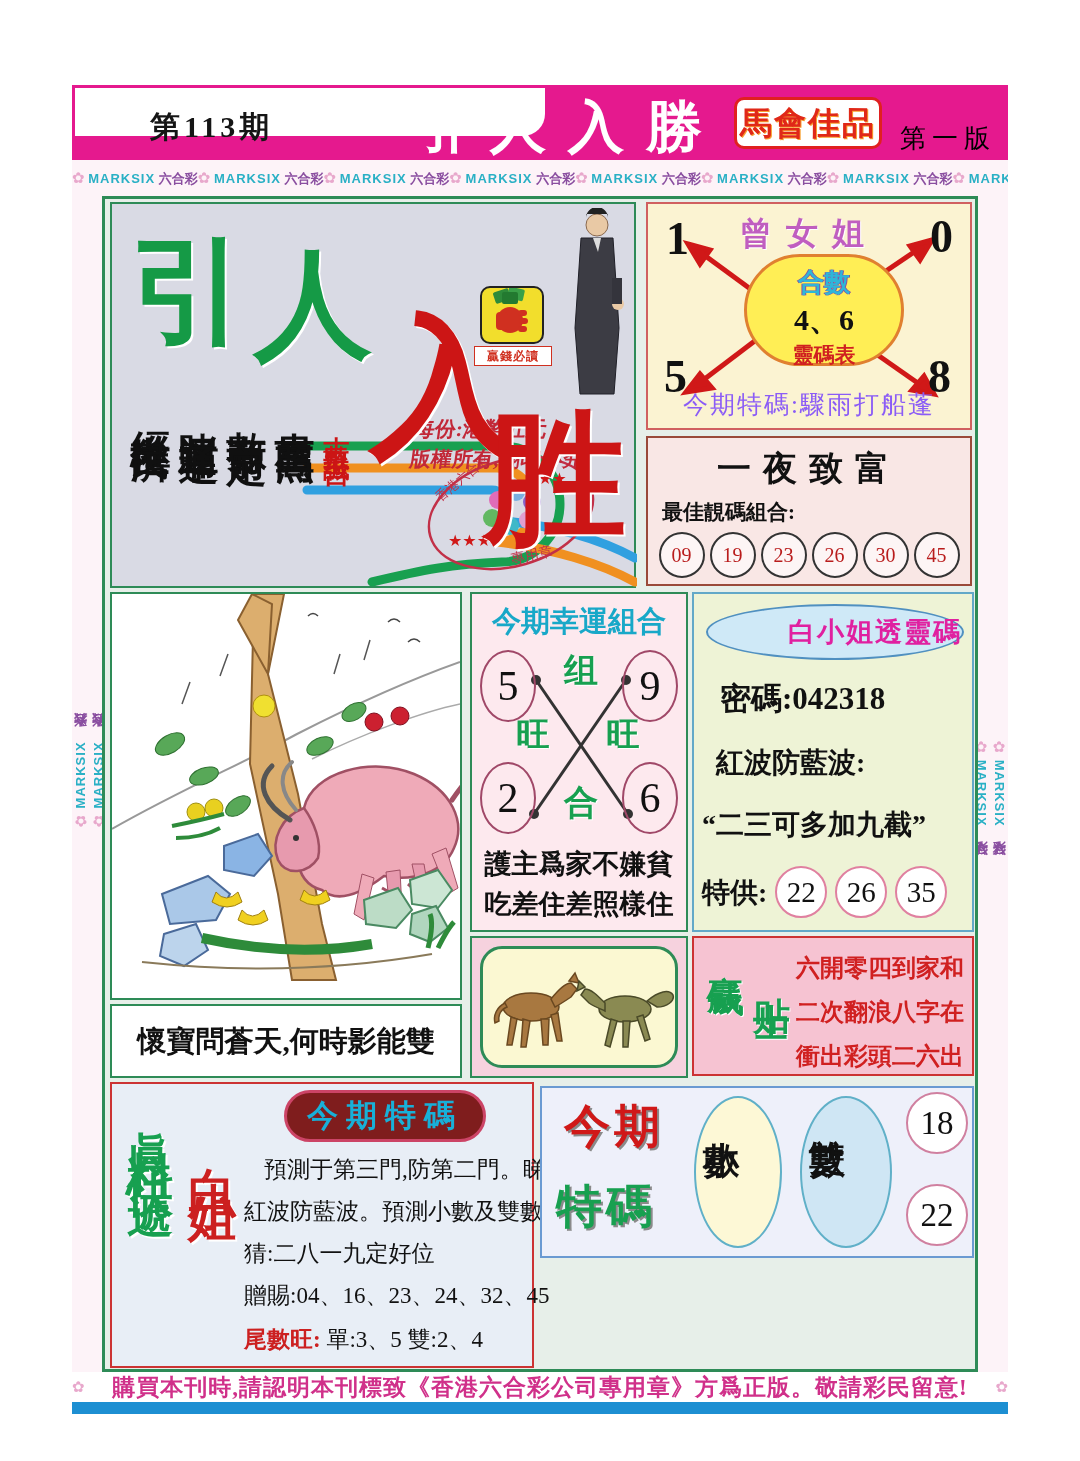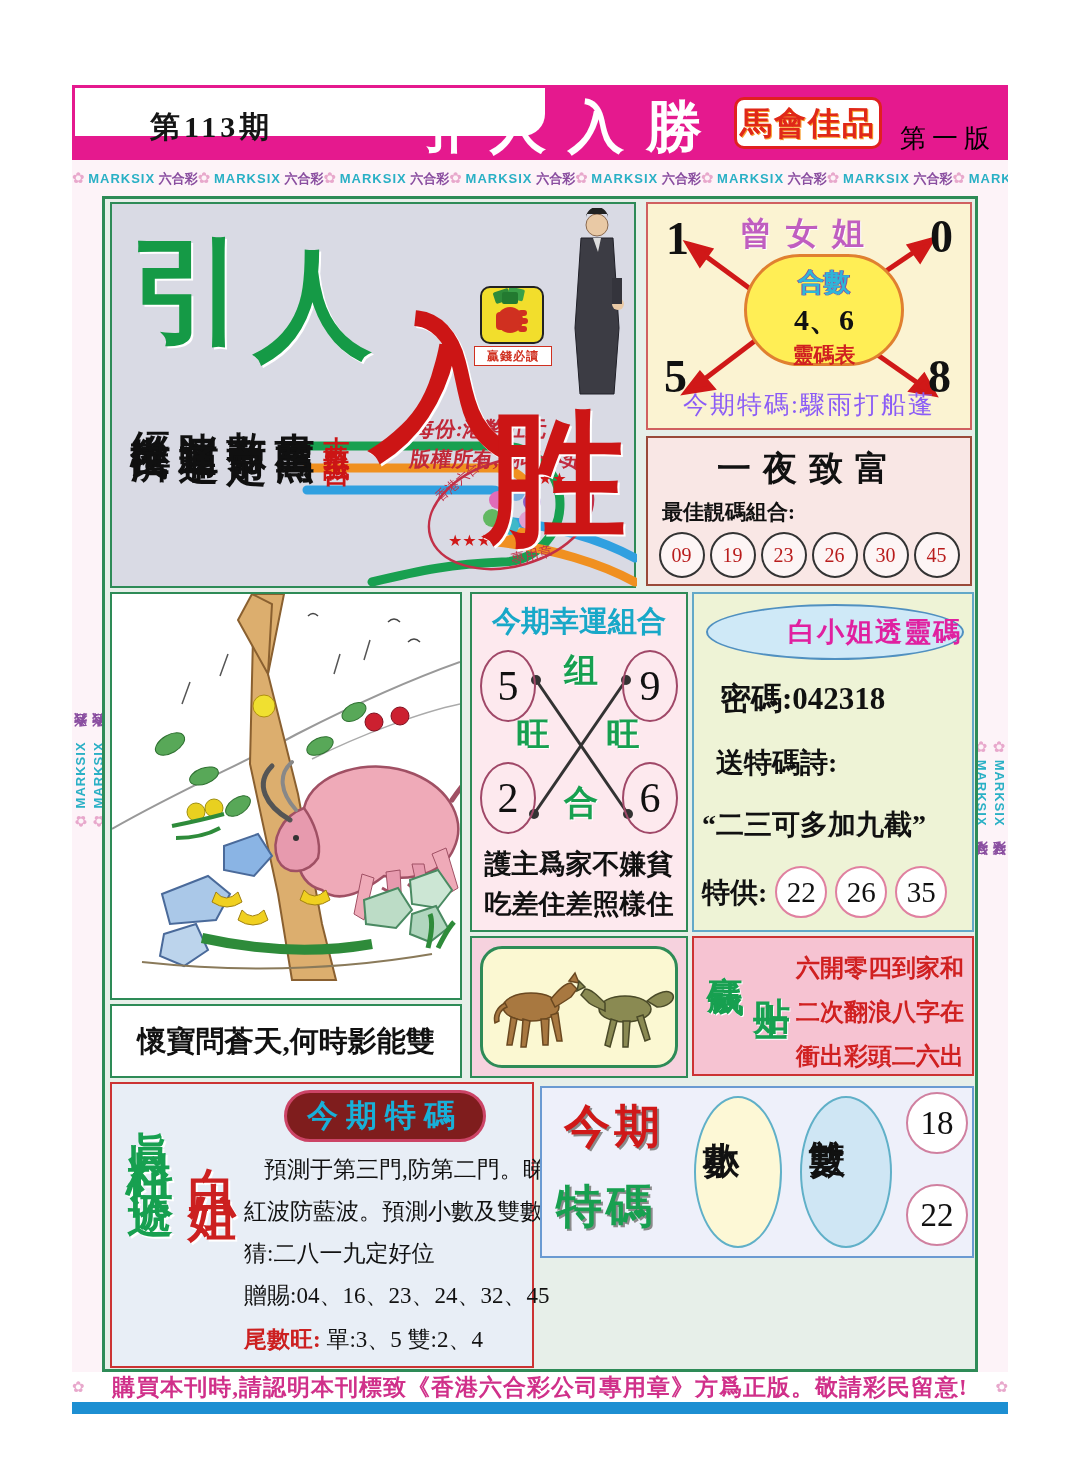--- a/index.html
+++ b/index.html
@@ -383,21 +383,21 @@
           <path d="M128 70 L122 96 L127 98 L134 72 Z M140 72 L140 98 L145 98 L147 72 Z M154 68 L162 92 L167 90 L160 66 Z"></path>
           <path d="M164 52 C176 42 186 40 190 46 C192 52 184 58 174 58 Z"></path>
         </g>
       </svg>
     </div>
   </div>
 
   <div class="abs box bai">
     <div class="bai-oval">白小姐透靈碼</div>
     <div class="bai-line" style="left:26px; top:84px; font-size:31px;">密碼:042318</div>
-    <div class="bai-line" style="left:22px; top:150px;">送特碼詩:</div>
+    <div class="bai-line" style="left:22px; top:150px;">紅波防藍波:</div>
     <div class="bai-line" style="left:8px; top:212px;">“二三可多加九截”</div>
     <div class="bai-line" style="left:8px; top:272px;">
       <span>特供:</span><span class="scirc">22</span><span class="scirc">26</span><span class="scirc">35</span>
     </div>
   </div>
 
   <div class="abs box tips">
     <div class="tips-col" style="left:6px; top:8px;">赢钱</div>
     <div class="tips-col" style="left:52px; top:30px;">贴士</div>
     <div class="tips-line" style="top:14px;">六開零四到家和</div>

